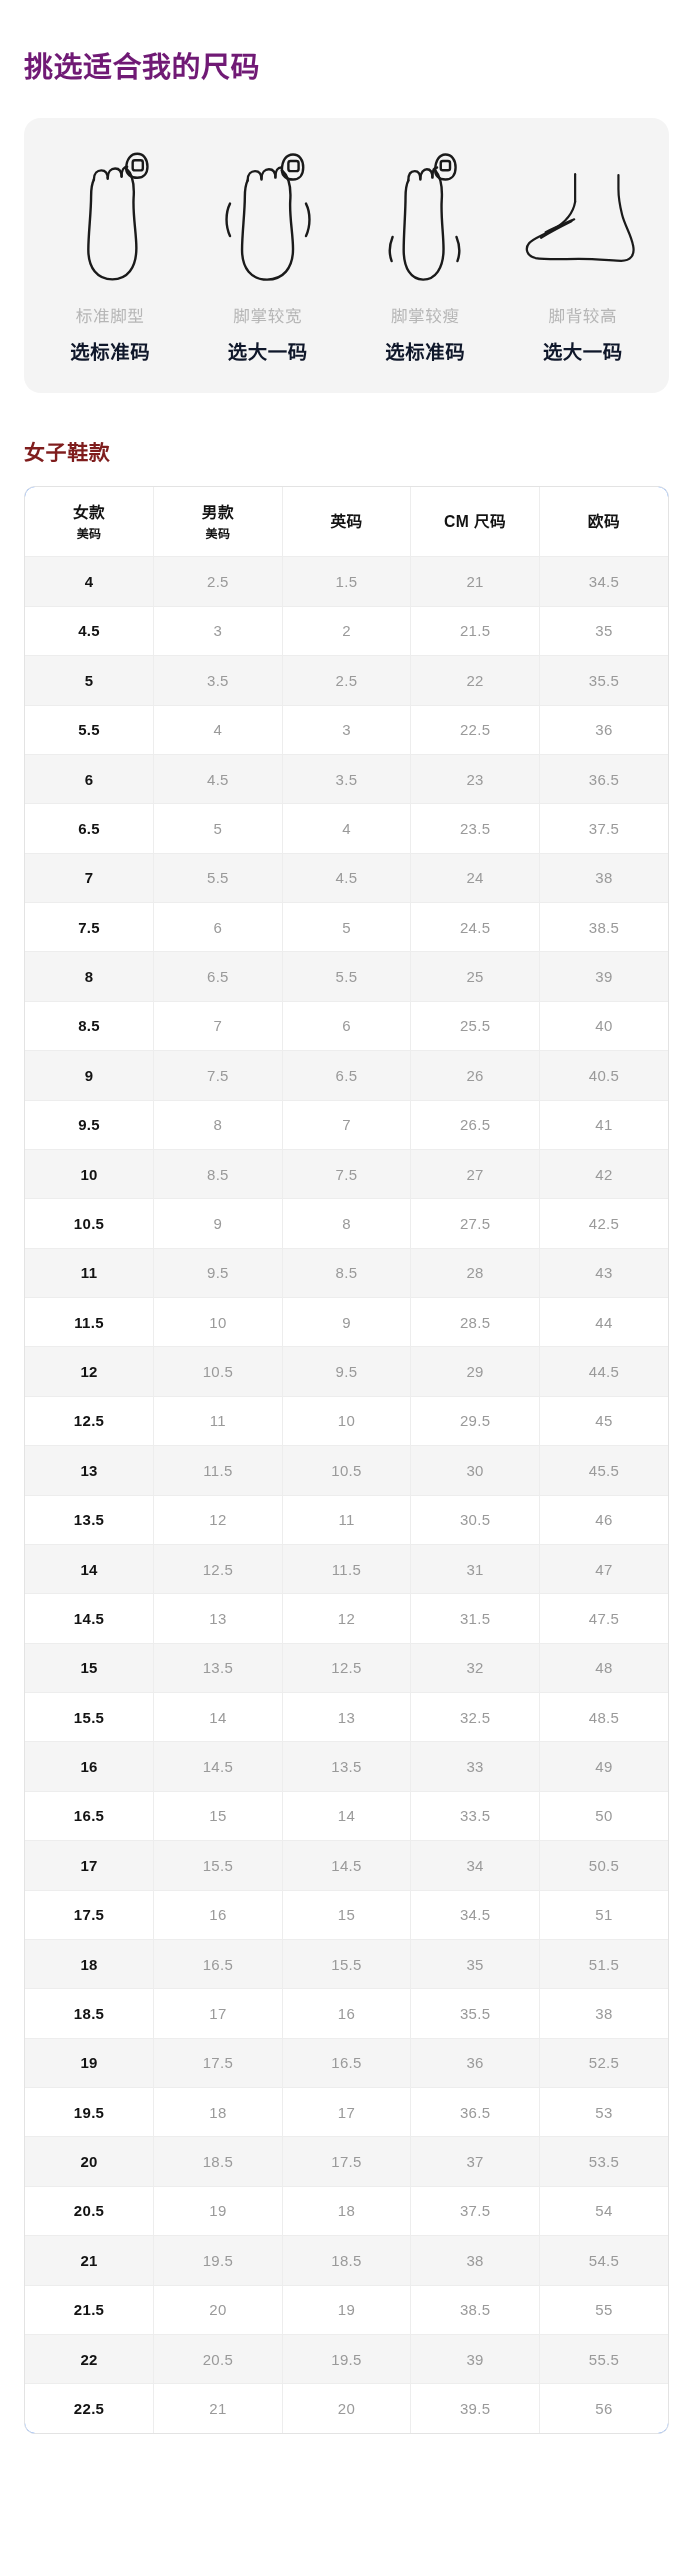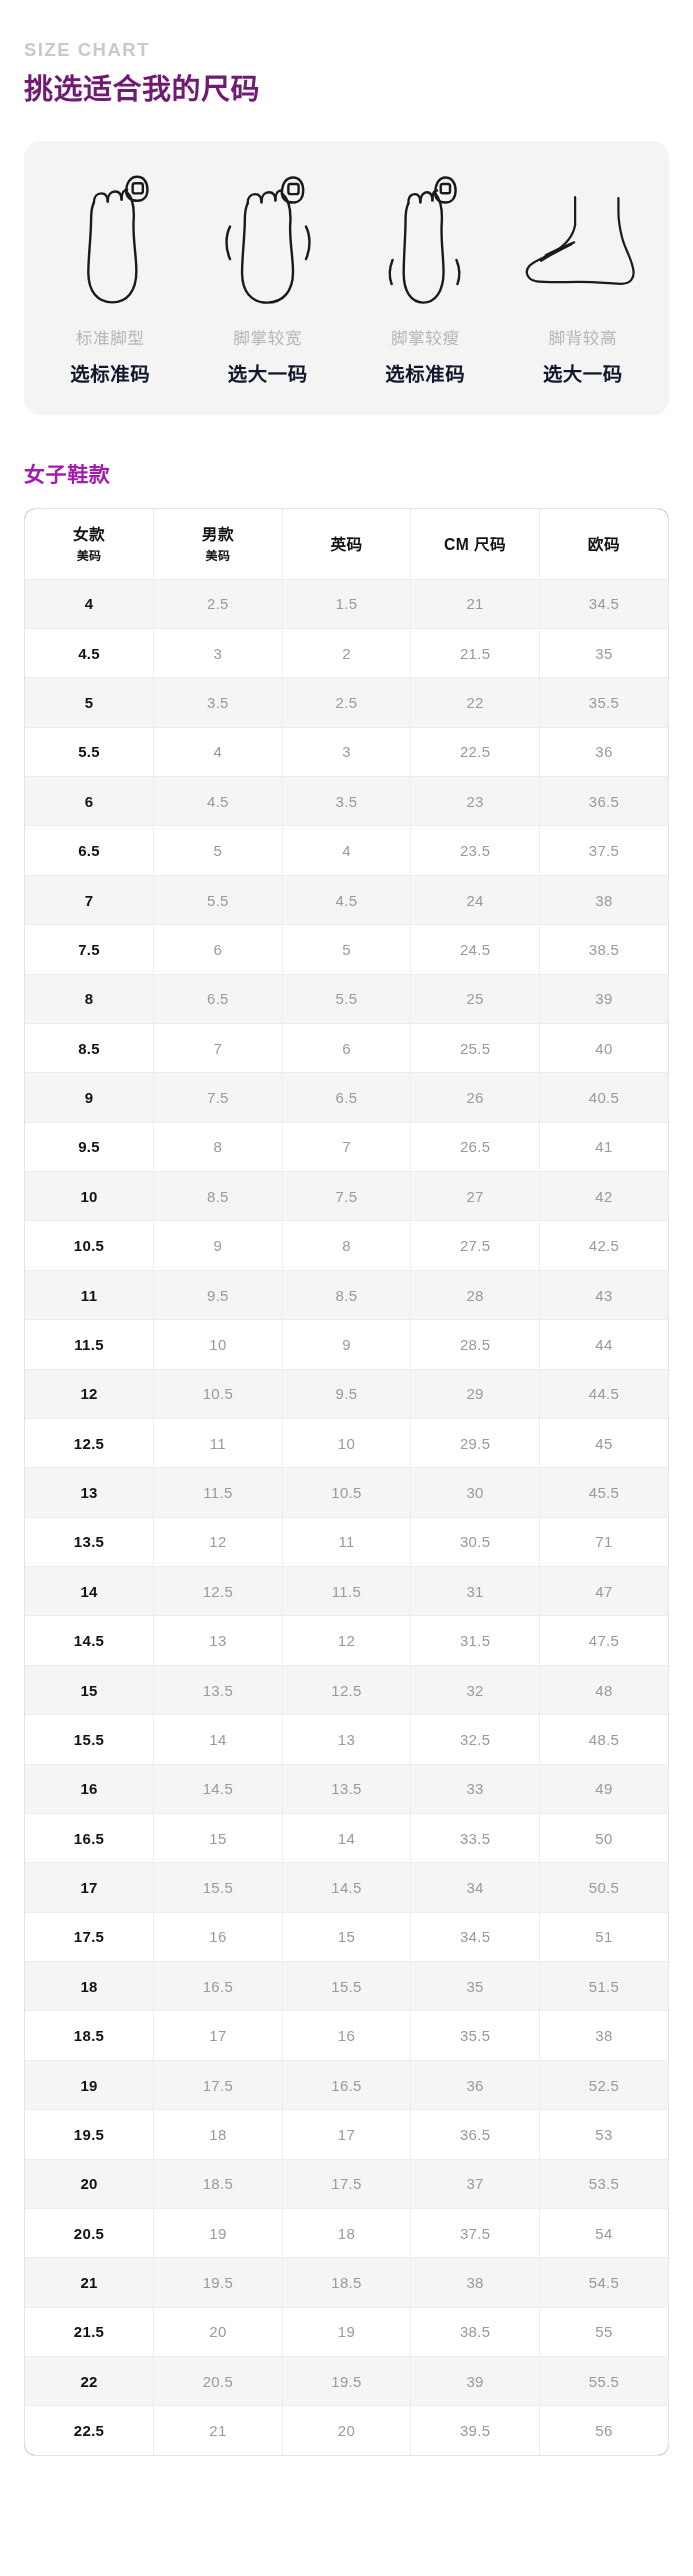--- a/index.html
+++ b/index.html
@@ -87,21 +87,21 @@
     color: #0f172a;
     letter-spacing: 0.6px;
     line-height: 1.3;
   }
 
   
   .section-title {
     margin-top: 43px;
     font-size: 21px;
     font-weight: 700;
-    color: #a21caf;
+    color: #7f1d1d;
     letter-spacing: 0.6px;
   }
 
   
   .size-table-wrap {
     margin-top: 20.3px;
     border: 0.9px solid #e3e3e3;
     border-radius: 11px;
     overflow: hidden;
     background: #3b82f6;
@@ -155,21 +155,20 @@
   table.size-table tbody tr.plain td { background: #ffffff; }
 
   .bottom-space { height: 55px; }
 </style>
 </head>
 <body>
 
 <div class="page">
 
   <div class="header">
-    <div class="eyebrow">SIZE CHART</div>
     <h1 class="page-title">挑选适合我的尺码</h1>
   </div>
 
   <div class="foottype-card">
 
     <div class="foottype">
       <div class="foot-art">
         <svg width="85" height="139" viewBox="0 0 92 150" fill="none" aria-hidden="true">
           <g stroke="#1a1a1a" stroke-width="2.6" stroke-linecap="round" stroke-linejoin="round" fill="none">
             <path d="M63 22 C70 28 72 40 71 54 C70 72 74 92 74 108 C74 130 64 142 48 142 C32 142 22 130 22 110 C22 92 25 70 25 52 C25 44 26 38 28 34"></path>
@@ -397,21 +396,21 @@
             <td>11.5</td>
             <td>10.5</td>
             <td>30</td>
             <td>45.5</td>
           </tr>
           <tr class="plain">
             <td class="primary">13.5</td>
             <td>12</td>
             <td>11</td>
             <td>30.5</td>
-            <td>71</td>
+            <td>46</td>
           </tr>
           <tr class="alt">
             <td class="primary">14</td>
             <td>12.5</td>
             <td>11.5</td>
             <td>31</td>
             <td>47</td>
           </tr>
           <tr class="plain">
             <td class="primary">14.5</td>

